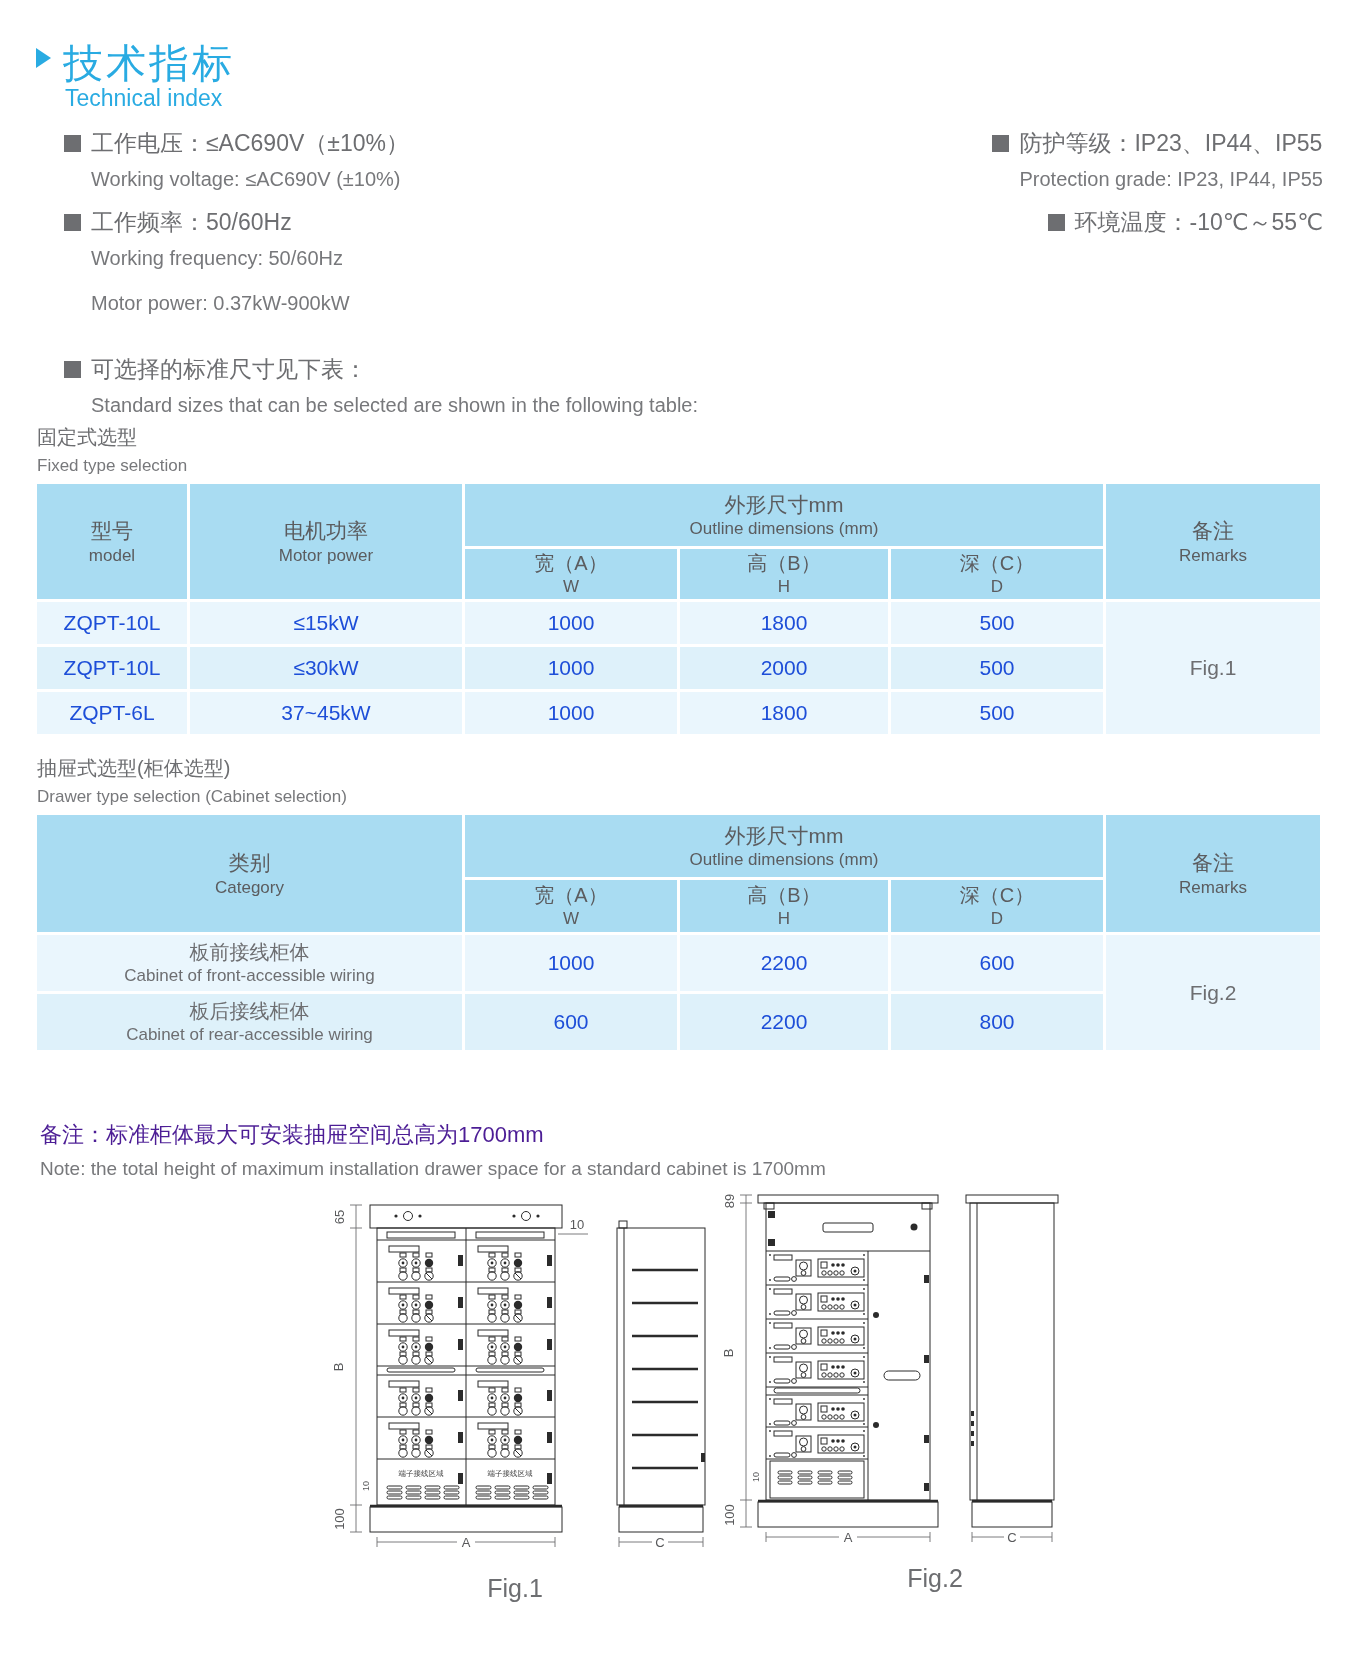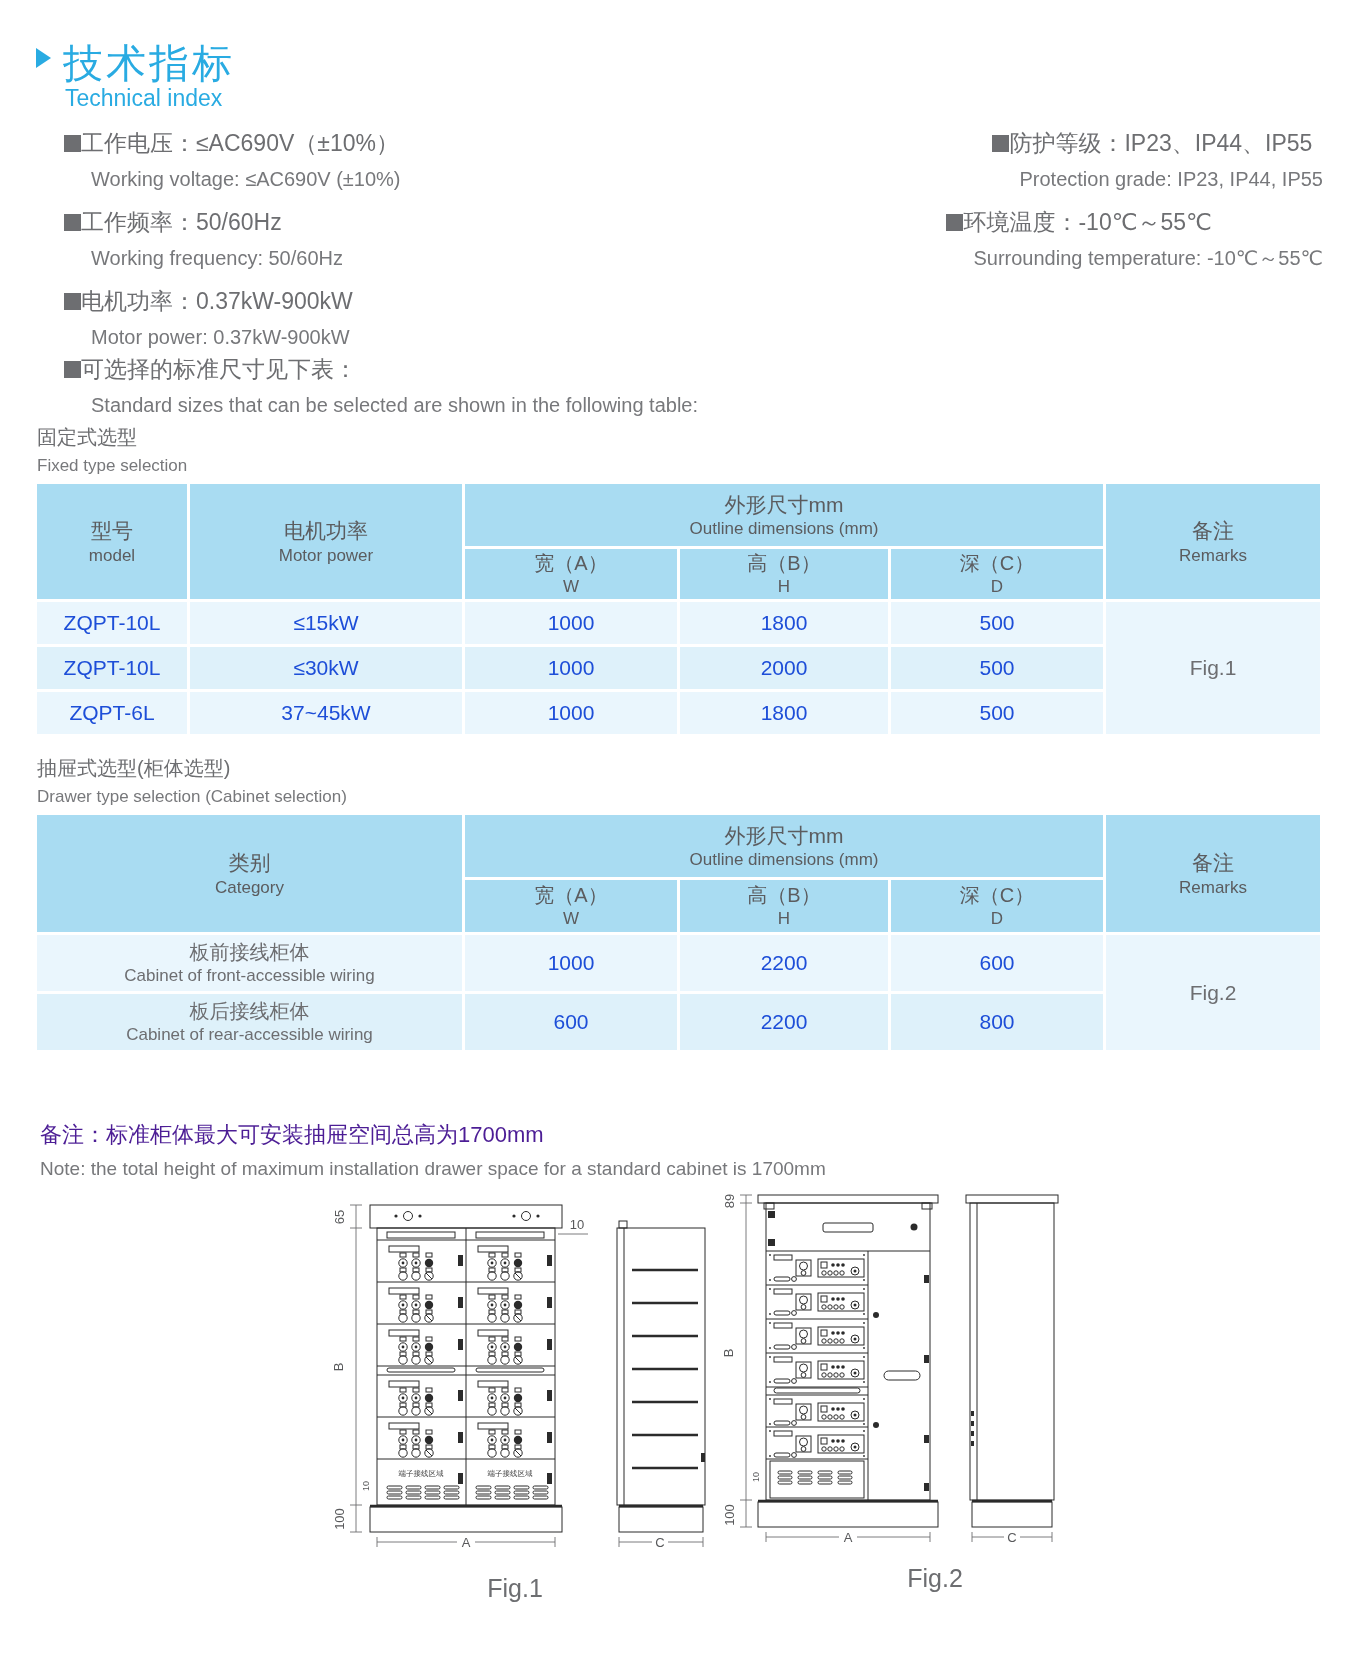--- a/index.html
+++ b/index.html
@@ -8,21 +8,21 @@
   .abs{position:absolute;}
 
   
   .arrow{width:0;height:0;border-left:15px solid #29abe2;border-top:10px solid transparent;border-bottom:10px solid transparent;}
   .title{font-size:40px;color:#29abe2;letter-spacing:3px;}
   .subtitle{font-size:23px;color:#29abe2;}
 
   
   .spec-col{display:flex;flex-direction:column;}
   .spec-item{margin-bottom:7px;}
-  .spec-zh{font-size:23px;height:34px;display:flex;align-items:center;color:#6d6e71;}
+  .spec-zh{font-size:23px;height:34px;display:flex;align-items:center;gap:10px;color:#6d6e71;}
   .bullet{width:17px;height:17px;background:#6d6e71;flex:none;}
   .spec-en{font-size:20px;padding-left:27px;line-height:38px;color:#77787b;}
 
   .sec-zh{font-size:20px;color:#6d6e71;}
   .sec-en{font-size:17px;color:#77787b;margin-top:5px;}
 
   
   table.tbl{border-collapse:separate;border-spacing:3px;table-layout:fixed;}
   .tbl th,.tbl td{padding:0;text-align:center;vertical-align:middle;font-weight:normal;}
   .hd{background:#a9dcf2;color:#5b5c5f;}
@@ -65,42 +65,37 @@
       <div class="spec-en">Working voltage: ≤AC690V (±10%)</div>
     </div>
     <div class="spec-item">
       <div class="spec-zh">
           <span class="bullet"></span>
           <span>工作频率：50/60Hz</span>
         </div>
       <div class="spec-en">Working frequency: 50/60Hz</div>
     </div>
     <div class="spec-item">
-      <div class="spec-zh">
-          <span class="bullet"></span>
-          <span>电机功率：0.37kW-900kW</span>
-        </div>
       <div class="spec-en">Motor power: 0.37kW-900kW</div>
     </div>
   </div>
 
   <div class="abs spec-col" style="left:703px;top:126px;width:620px;align-items:flex-end;">
     <div class="spec-item">
       <div class="spec-zh">
           <span class="bullet"></span>
           <span>防护等级：IP23、IP44、IP55</span>
         </div>
       <div class="spec-en">Protection grade: IP23, IP44, IP55</div>
     </div>
     <div class="spec-item">
       <div class="spec-zh">
           <span class="bullet"></span>
           <span>环境温度：-10℃～55℃</span>
         </div>
-      <div class="spec-en">Surrounding temperature: -10℃～55℃</div>
     </div>
   </div>
 
   <div class="abs" style="left:64px;top:352px;width:900px;">
     <div class="spec-zh">
         <span class="bullet"></span>
         <span>可选择的标准尺寸见下表：</span>
       </div>
     <div class="spec-en">Standard sizes that can be selected are shown in the following table:</div>
   </div>

